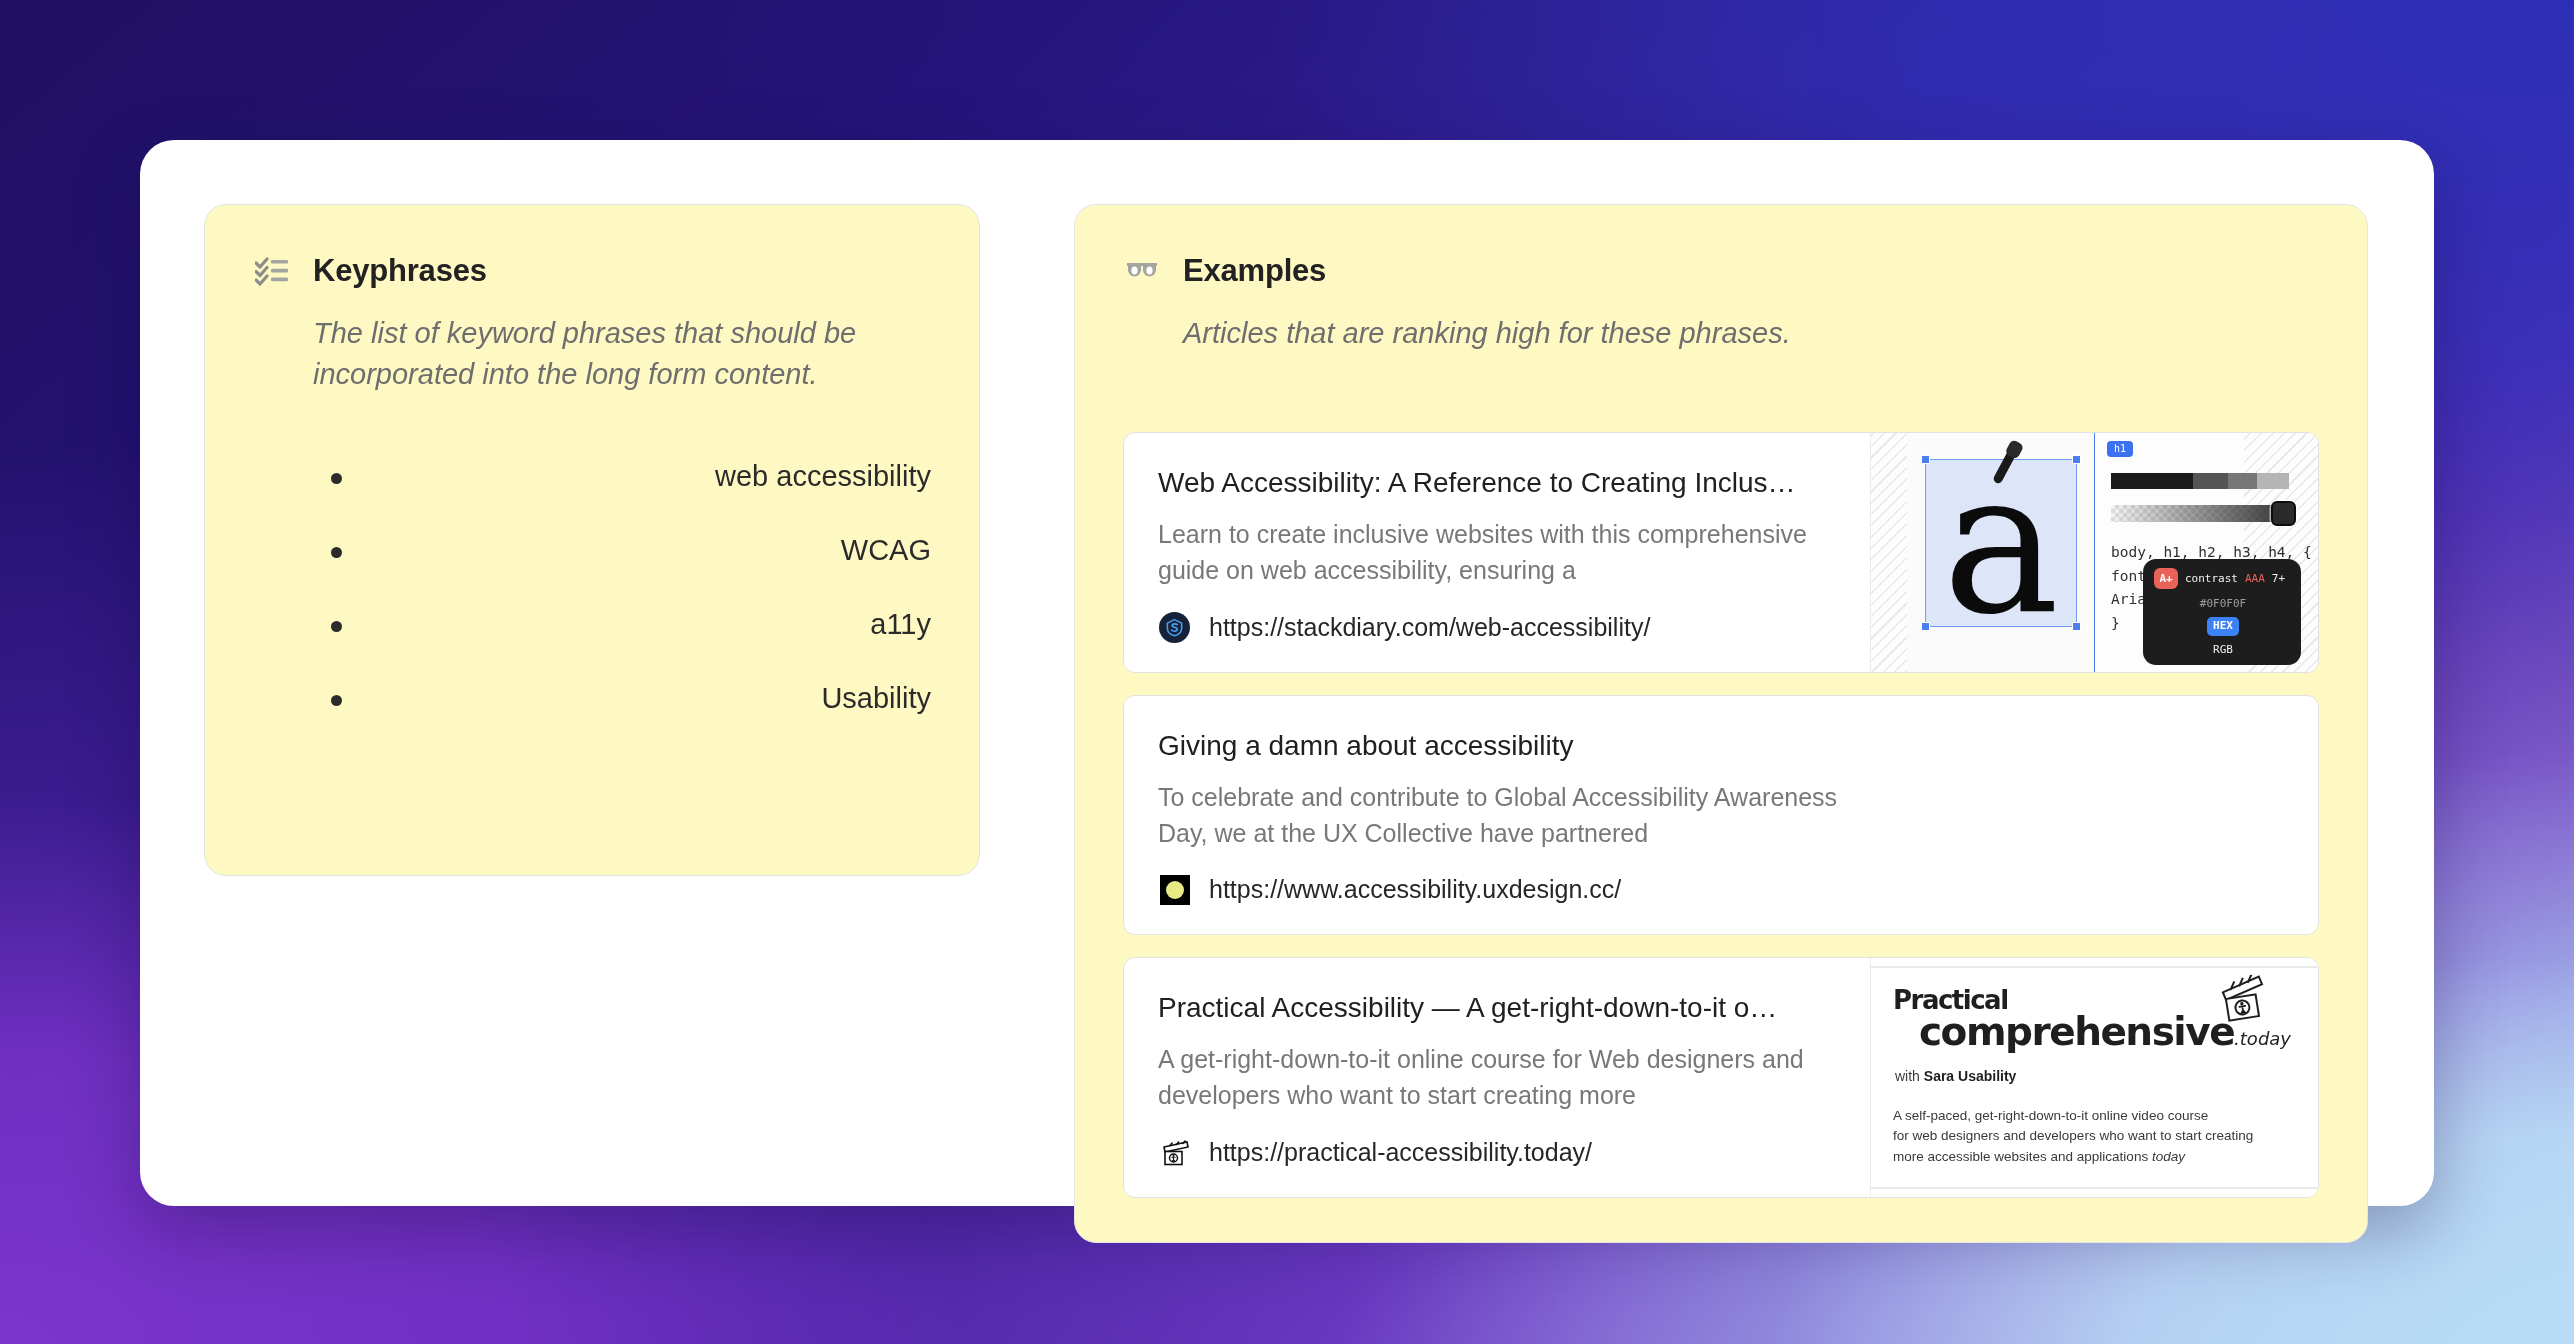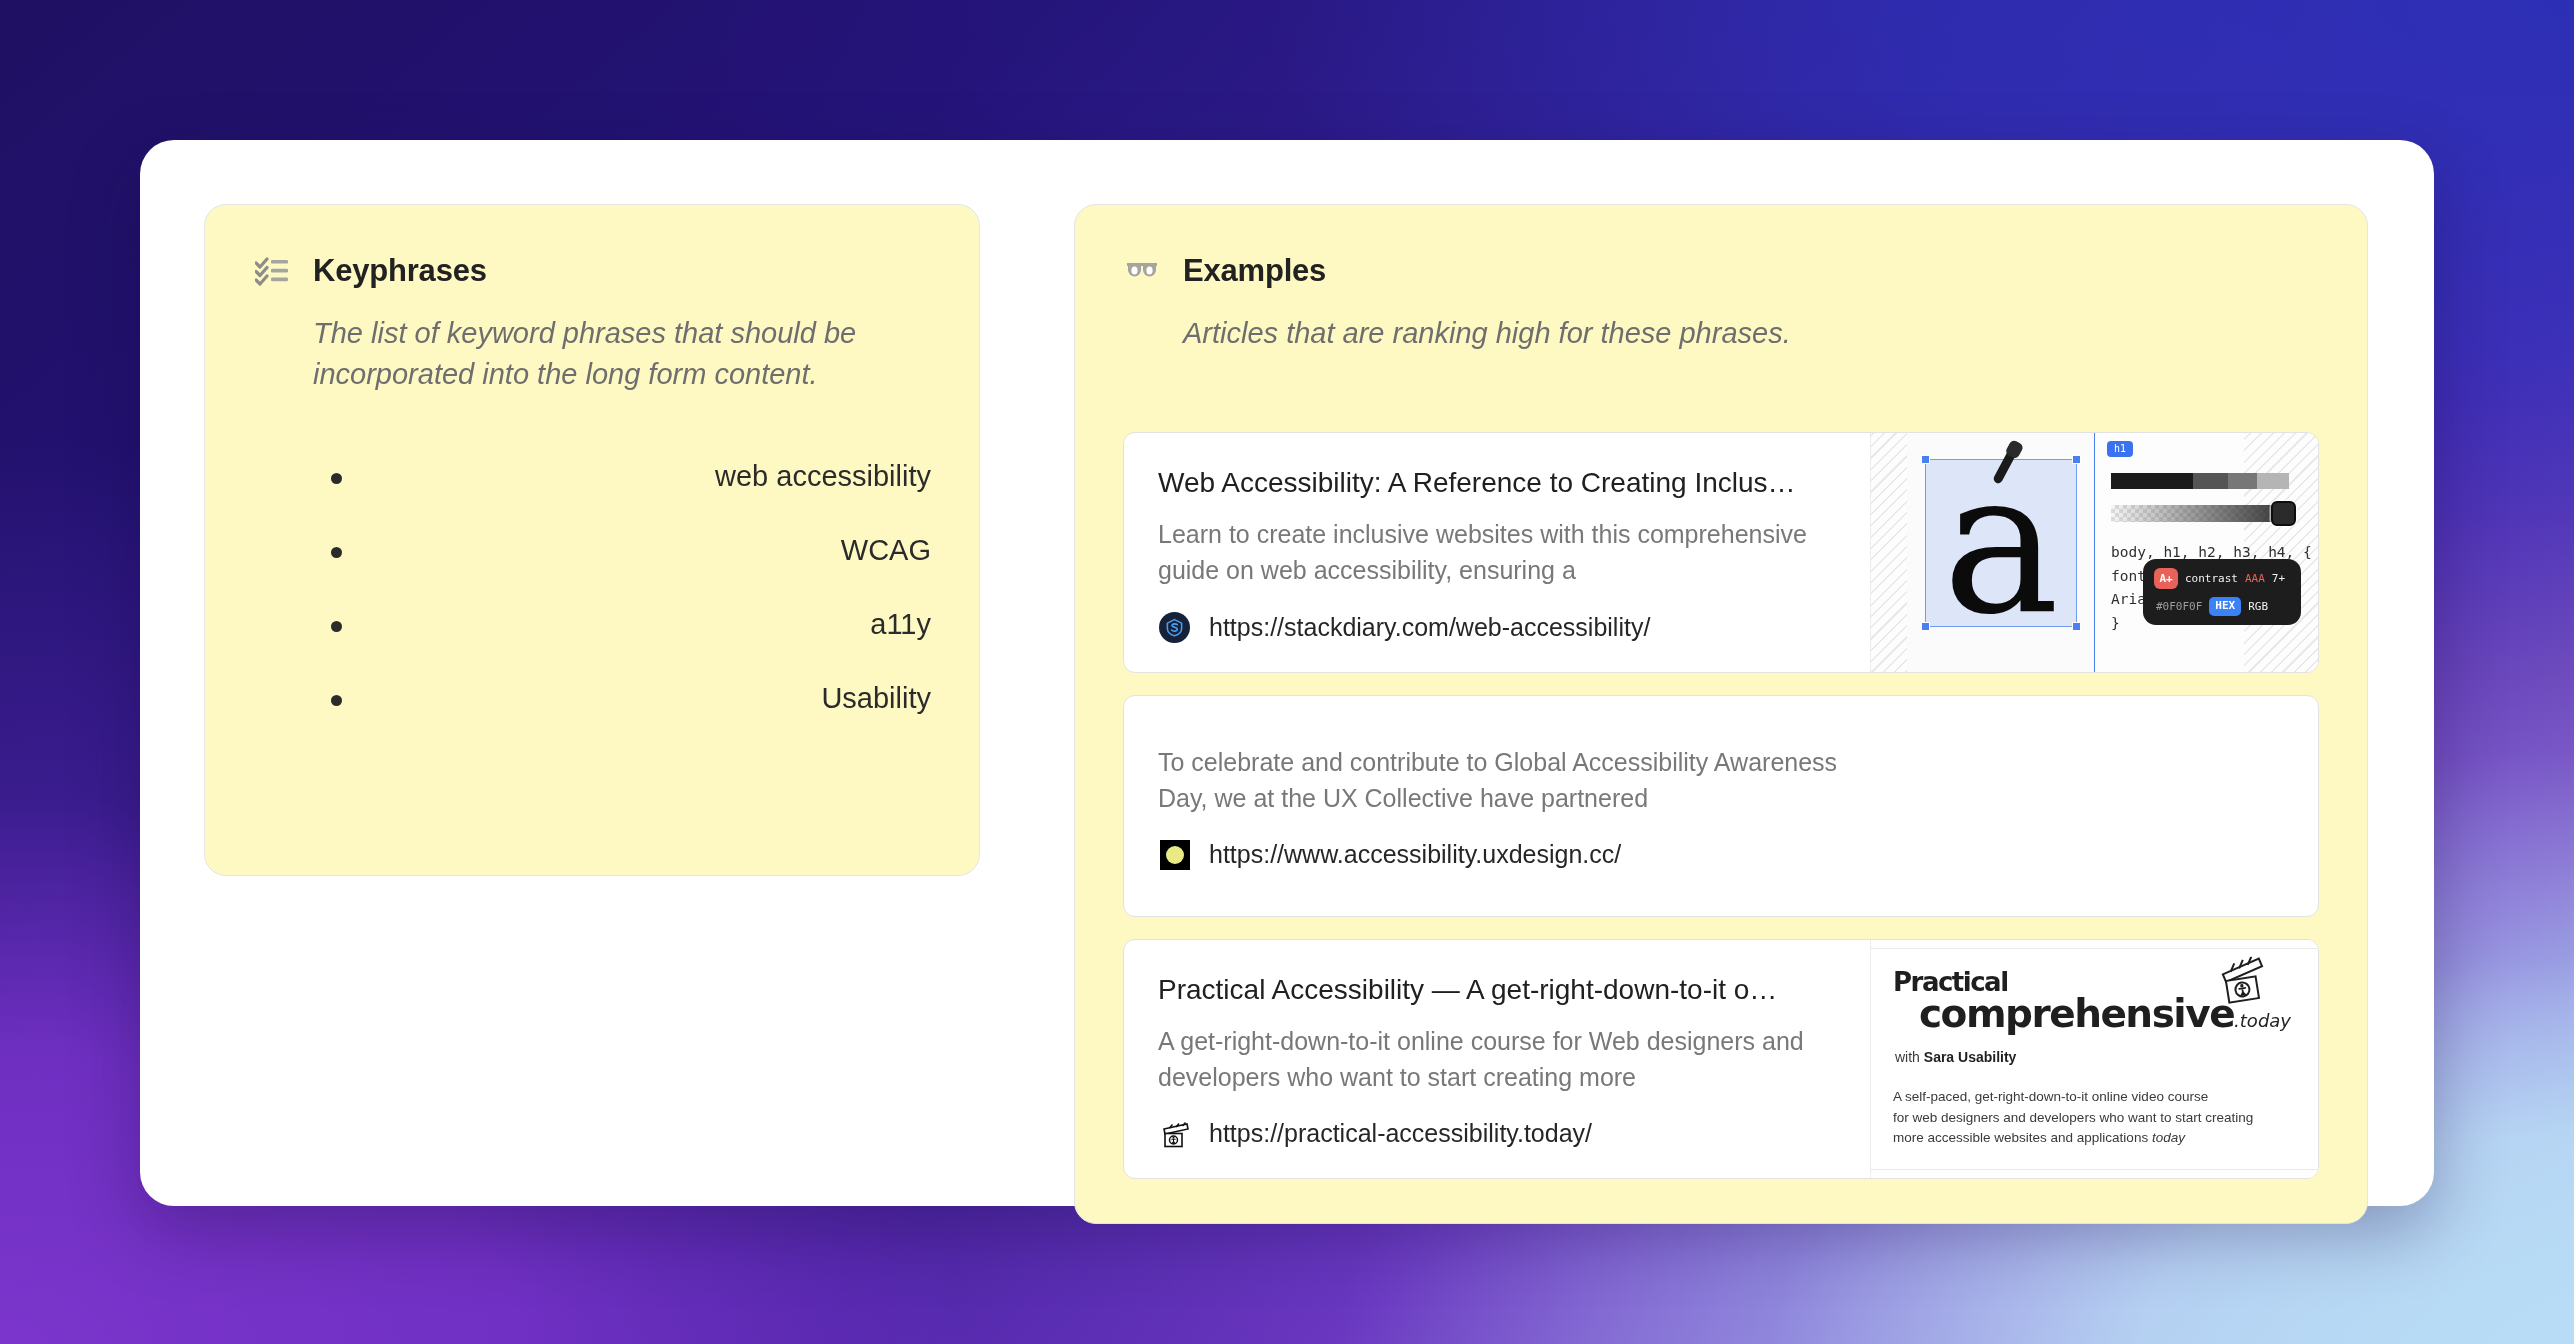--- a/index.html
+++ b/index.html
@@ -270,21 +270,21 @@
   }
   .tb1 .tooltip {
     position: absolute; left: 272px; top: 126px;
     width: 158px; background: #1d1d1d; border-radius: 13px;
     padding: 9px 11px;
   }
   .tb1 .tt-row {
     display: flex; align-items: center; gap: 7px;
     font-family: "DejaVu Sans Mono", monospace; font-size: 11px;
   }
-  .tb1 .tt-row + .tt-row { margin-top: 8px; padding-left: 2px; }
+  .tb1 .tt-row + .tt-row { margin-top: 8px; padding-left: 2px; flex-direction: column; }
   .tb1 .tt-badge {
     width: 24px; height: 21px; border-radius: 6px; background: #e8625a;
     color: #ffffff; font-weight: bold; font-size: 11px;
     display: flex; align-items: center; justify-content: center; flex: none;
   }
   .tb1 .tt-white { color: #f2f2f2; }
   .tb1 .tt-red { color: #e8625a; }
   .tb1 .tt-grey { color: #9d9d9d; }
   .tb1 .tt-hex {
     background: #3b82f6; color: #ffffff; font-weight: bold;
@@ -429,20 +429,21 @@
                 <span class="tt-grey">#0F0F0F</span>
                 <span class="tt-hex">HEX</span>
                 <span class="tt-white">RGB</span>
               </div>
             </div>
           </div>
         </div>
 
         <div class="result-card">
           <div class="result-main">
+            <div class="result-title">Giving a damn about accessibility</div>
             <div class="result-snippet">To celebrate and contribute to Global Accessibility Awareness Day, we at the UX Collective have partnered</div>
             <div class="result-urlrow">
               <span class="favicon">
                 <span class="fav-ux">
                     <span class="dot"></span>
                   </span>
               </span>
               <span class="result-url">https://www.accessibility.uxdesign.cc/</span>
             </div>
           </div>

